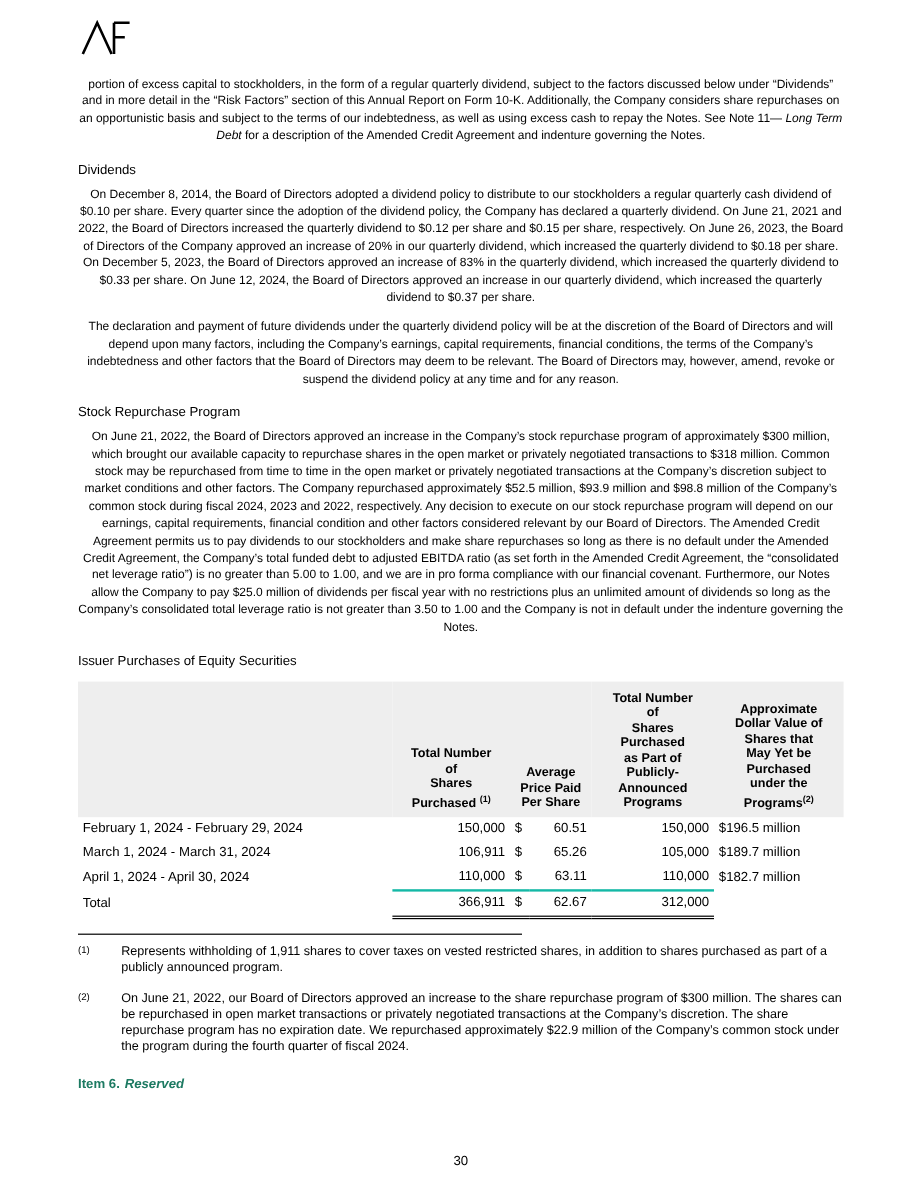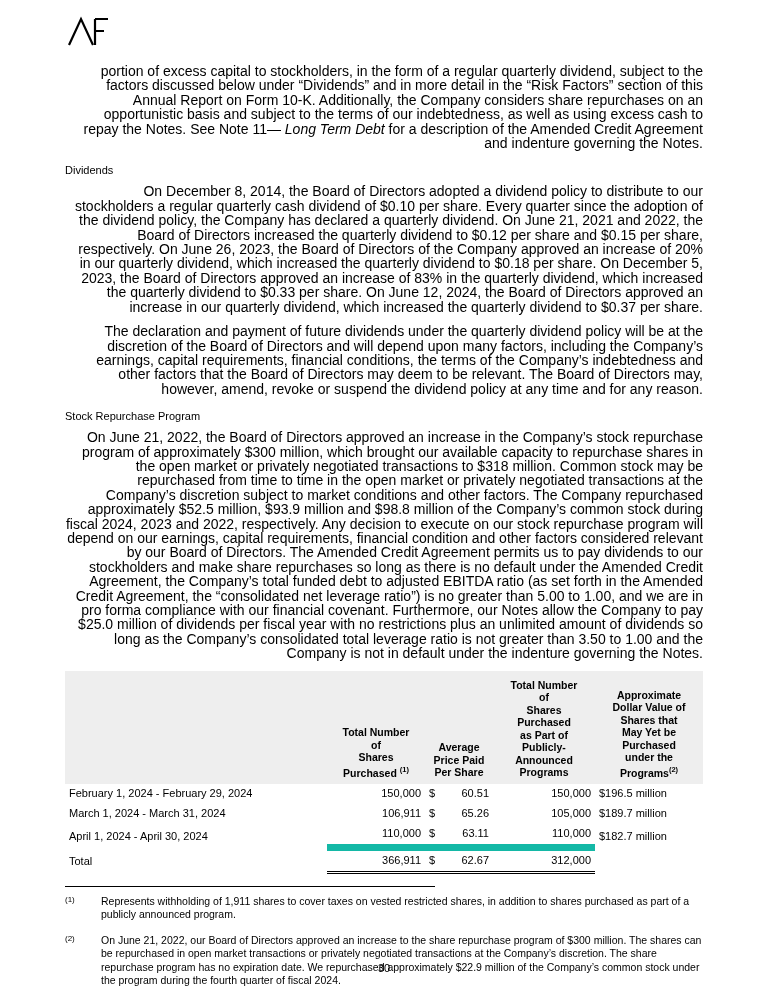--- a/index.html
+++ b/index.html
@@ -13,23 +13,23 @@
   .page{
     position:relative;
     width:768px;height:1000px;
     background:#ffffff;
     padding:14px 65px 0 65px;
     overflow:hidden;
   }
   .logo{width:44px;height:32px;margin:2px 0 16px 2px;}
   .logo svg{display:block;}
   p.body{
-    font-size:14px;line-height:14.4px;
+    font-size:10px;line-height:14.4px;
     margin:0 0 10px 0;
-    text-align:right;
+    text-align:center;
   }
   .italic{font-style:italic;}
   h3.sect{
     font-size:11px;line-height:14px;font-weight:normal;
     margin:13px 0 7px 0;
   }
   
   table.fin{
     width:100%;
     border-collapse:collapse;
@@ -51,21 +51,21 @@
     padding:3px 4px 4px 4px;
     line-height:13px;
     vertical-align:bottom;
   }
   .al{text-align:left;}
   .ar{text-align:right;}
   td.period{padding-left:4px;}
   td.total-label{padding-left:30px;}
   td.announced{padding-right:14px;}
   td.value{padding-left:8px;}
-  tr.rule td.u1{border-bottom:7px solid #14b8a6;}
+  tr.rule td.u1{border-bottom:2px solid #14b8a6;}
   tr.total td.u2{border-bottom:3px double #000;}
   
   .fn-sep{
     width:370px;height:1px;background:#000;
     margin:12px 0 8px 0;
   }
   .footnote{
     display:flex;
     font-size:10.5px;line-height:13.5px;
     margin:0 0 12px 0;
@@ -107,20 +107,21 @@
 
   <p class="body"><span>portion of excess capital to stockholders, in the form of a regular quarterly dividend, subject to the factors discussed below under “Dividends” and in more detail in the “Risk Factors” section of this Annual Report on Form 10-K. Additionally, the Company considers share repurchases on an opportunistic basis and subject to the terms of our indebtedness, as well as using excess cash to repay the Notes. See Note 11— </span><span class="italic">Long Term Debt</span><span> for a description of the Amended Credit Agreement and indenture governing the Notes.</span></p>
 
   <h3 class="sect">Dividends</h3>
   <p class="body">On December 8, 2014, the Board of Directors adopted a dividend policy to distribute to our stockholders a regular quarterly cash dividend of $0.10 per share. Every quarter since the adoption of the dividend policy, the Company has declared a quarterly dividend. On June 21, 2021 and 2022, the Board of Directors increased the quarterly dividend to $0.12 per share and $0.15 per share, respectively. On June 26, 2023, the Board of Directors of the Company approved an increase of 20% in our quarterly dividend, which increased the quarterly dividend to $0.18 per share. On December 5, 2023, the Board of Directors approved an increase of 83% in the quarterly dividend, which increased the quarterly dividend to $0.33 per share. On June 12, 2024, the Board of Directors approved an increase in our quarterly dividend, which increased the quarterly dividend to $0.37 per share.</p>
   <p class="body">The declaration and payment of future dividends under the quarterly dividend policy will be at the discretion of the Board of Directors and will depend upon many factors, including the Company’s earnings, capital requirements, financial conditions, the terms of the Company’s indebtedness and other factors that the Board of Directors may deem to be relevant. The Board of Directors may, however, amend, revoke or suspend the dividend policy at any time and for any reason.</p>
 
   <h3 class="sect">Stock Repurchase Program</h3>
   <p class="body">On June 21, 2022, the Board of Directors approved an increase in the Company’s stock repurchase program of approximately $300 million, which brought our available capacity to repurchase shares in the open market or privately negotiated transactions to $318 million. Common stock may be repurchased from time to time in the open market or privately negotiated transactions at the Company’s discretion subject to market conditions and other factors. The Company repurchased approximately $52.5 million, $93.9 million and $98.8 million of the Company’s common stock during fiscal 2024, 2023 and 2022, respectively. Any decision to execute on our stock repurchase program will depend on our earnings, capital requirements, financial condition and other factors considered relevant by our Board of Directors. The Amended Credit Agreement permits us to pay dividends to our stockholders and make share repurchases so long as there is no default under the Amended Credit Agreement, the Company’s total funded debt to adjusted EBITDA ratio (as set forth in the Amended Credit Agreement, the “consolidated net leverage ratio”) is no greater than 5.00 to 1.00, and we are in pro forma compliance with our financial covenant. Furthermore, our Notes allow the Company to pay $25.0 million of dividends per fiscal year with no restrictions plus an unlimited amount of dividends so long as the Company’s consolidated total leverage ratio is not greater than 3.50 to 1.00 and the Company is not in default under the indenture governing the Notes.</p>
 
+  <h3 class="sect">Issuer Purchases of Equity Securities</h3>
 
   <table class="fin">
     <colgroup>
       <col style="width:262px">
         <col style="width:98px">
         <col style="width:16px">
         <col style="width:52px">
         <col style="width:102px">
         <col style="width:108px">
     </colgroup>

